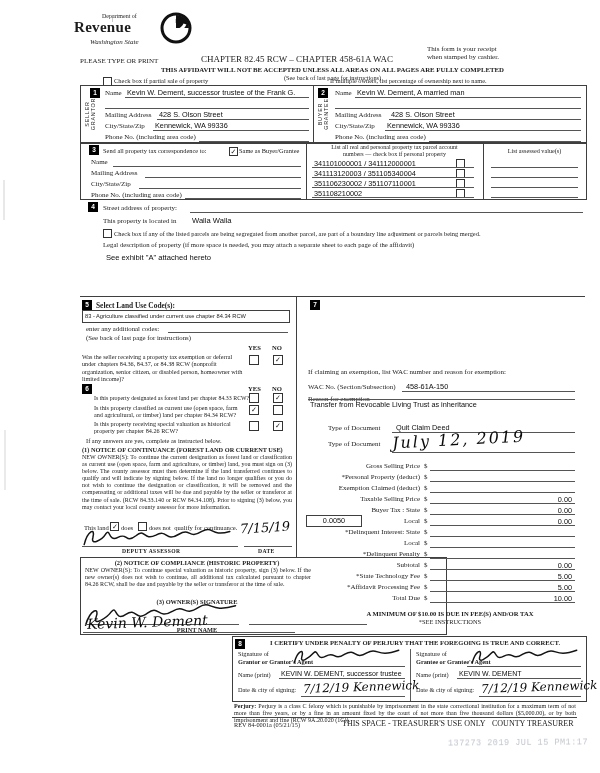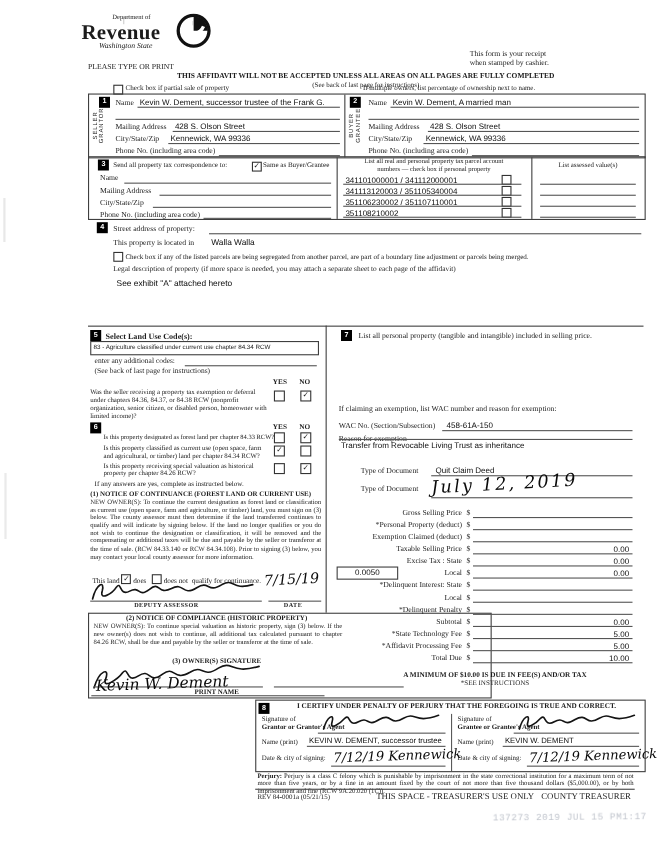--- a/index.html
+++ b/index.html
@@ -24,31 +24,32 @@
   .strk{text-decoration:line-through;}
   .stamp{font-family:"Liberation Mono",monospace;font-size:8.5px;letter-spacing:.5px;color:#c2c6ce;filter:blur(.3px);}
 </style>
 </head>
 <body>
 
 <div id="page">
 
   <div class="a" style="left:72px;top:12px;width:130px;height:42px">
     <div class="a" style="left:30px;top:1px;font-size:6px">Department of</div>
-    <div class="a bold" style="left:2px;top:7px;font-size:19px;letter-spacing:.3px">Revenue</div>
+    <div class="a bold" style="left:2px;top:7px;font-size:15px;letter-spacing:.3px">Revenue</div>
     <div class="a" style="left:88px;top:0px">
       <svg width="32" height="32" viewBox="0 0 32 32">
           <circle cx="16" cy="16" r="14" fill="none" stroke="#111" stroke-width="3"></circle>
           <path d="M16 3 A13 13 0 0 1 29 16 L16 16 Z" fill="#111"></path>
           <path d="M9 24 C14 18 22 20 25 12" stroke="#fff" stroke-width="3" fill="none"></path>
         </svg>
     </div>
     <div class="a" style="left:18px;top:26px;font-size:7px;font-style:italic">Washington State</div>
   </div>
   <div class="a lbl" style="left:80px;top:57px">PLEASE TYPE OR PRINT</div>
+  <div class="a ctr" style="left:147px;top:54px;width:300px;font-size:9px">CHAPTER 82.45 RCW – CHAPTER 458-61A WAC</div>
   <div class="a" style="left:427px;top:45px;width:110px;font-size:7px">
     <div>This form is your receipt</div>
     <div>when stamped by cashier.</div>
   </div>
   <div class="a bold ctr" style="left:80px;top:66px;width:505px;font-size:6.8px">THIS AFFIDAVIT WILL NOT BE ACCEPTED UNLESS ALL AREAS ON ALL PAGES ARE FULLY COMPLETED</div>
   <div class="a ctr" style="left:80px;top:74px;width:505px;font-size:6.3px">(See back of last page for instructions)</div>
   <span class="cb a" style="left:103px;top:77px"></span>
   <div class="a lbl65" style="left:114px;top:77px">Check box if partial sale of property</div>
   <div class="a" style="left:330px;top:77px;font-size:6.3px">If multiple owners, list percentage of ownership next to name.</div>
 
@@ -212,21 +213,20 @@
     </div>
     <div class="a line" style="left:4px;top:66px;width:154px"></div>
     <div class="a line" style="left:168px;top:66px;width:118px"></div>
     <div class="a bold ctr" style="left:0px;top:68px;width:232px;font-size:6.3px">PRINT NAME</div>
     <span class="a hand nw" style="left:6px;top:56px;font-size:14px;transform:rotate(-2deg)">Kevin W. Dement</span>
     <div class="a line" style="left:2px;top:74px;width:212px"></div>
   </div>
 
   <div class="a" style="left:300px;top:296px;width:285px;height:340px">
     <div class="a numbox" style="left:10px;top:4px">7</div>
-    <div class="a" style="left:26px;top:5px;width:248px;font-size:7px;line-height:9px">List all  personal property (tangible and intangible) included in selling price.</div>
     <div class="a" style="left:8px;top:72px;font-size:7px">If claiming an exemption, list WAC number and reason for exemption:</div>
     <span class="a lbl" style="left:8px;top:87px">WAC No. (Section/Subsection)</span>
     <span class="a typed" style="left:106px;top:86px">458-61A-150</span>
     <div class="a line" style="left:102px;top:95px;width:173px"></div>
     <span class="a lbl" style="left:8px;top:99px">Reason for exemption</span>
     <span class="a typed nw" style="left:10px;top:104px">Transfer from Revocable Living Trust as inheritance</span>
     <div class="a line" style="left:8px;top:103px;width:267px"></div>
 
     <span class="a lbl" style="left:28px;top:128px">Type of Document</span>
     <span class="a typed" style="left:96px;top:127px">Quit Claim Deed</span>
@@ -253,21 +253,21 @@
         <div class="a line" style="left:130px;top:8px;width:145px"></div>
         <span class="a rt typed" style="left:230px;top:0;width:42px"></span>
       </div>
     <div class="a" style="left:0;top:199px">
         <span class="a rt lbl" style="left:0;top:0;width:120px">Taxable Selling Price</span>
         <span class="a lbl" style="left:124px;top:0">$</span>
         <div class="a line" style="left:130px;top:8px;width:145px"></div>
         <span class="a rt typed" style="left:230px;top:0;width:42px">0.00</span>
       </div>
     <div class="a" style="left:0;top:210px">
-        <span class="a rt lbl" style="left:0;top:0;width:120px">Excise Tax : State</span>
+        <span class="a rt lbl" style="left:0;top:0;width:120px">Buyer Tax : State</span>
         <span class="a lbl" style="left:124px;top:0">$</span>
         <div class="a line" style="left:130px;top:8px;width:145px"></div>
         <span class="a rt typed" style="left:230px;top:0;width:42px">0.00</span>
       </div>
     <div class="a" style="left:0;top:221px">
         <span class="a box ctr typed" style="left:6px;top:-2px;width:54px;height:10px;line-height:10px;position:absolute">0.0050</span>
         <span class="a rt lbl" style="left:0;top:0;width:120px">Local</span>
         <span class="a lbl" style="left:124px;top:0">$</span>
         <div class="a line" style="left:130px;top:8px;width:145px"></div>
         <span class="a rt typed" style="left:230px;top:0;width:42px">0.00</span>

